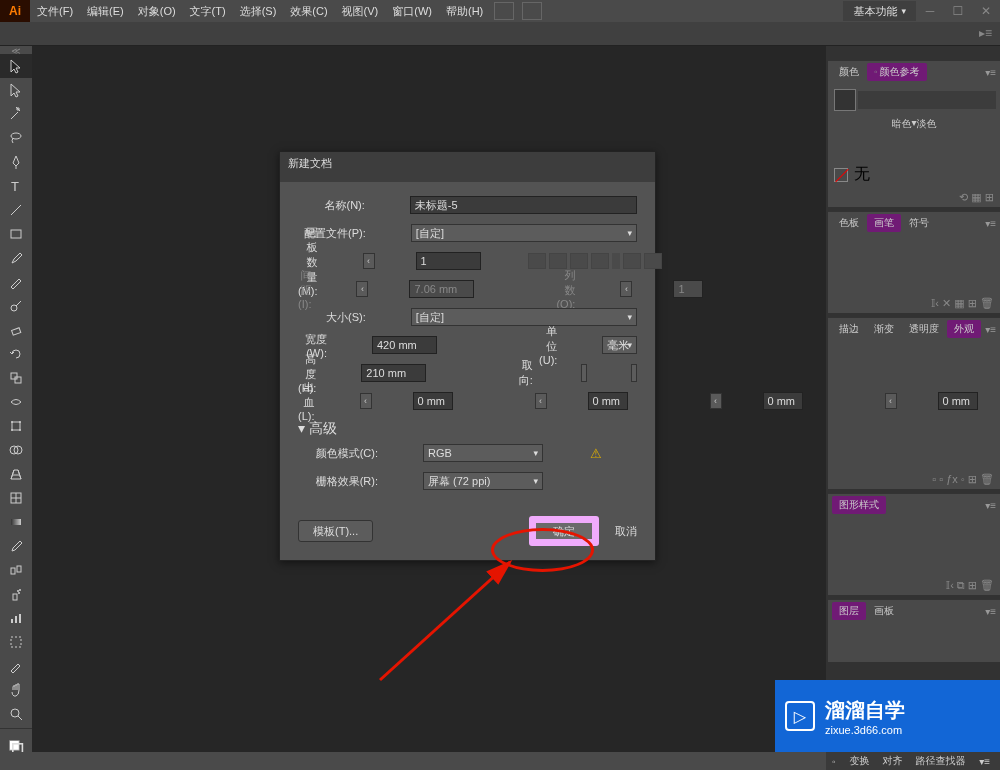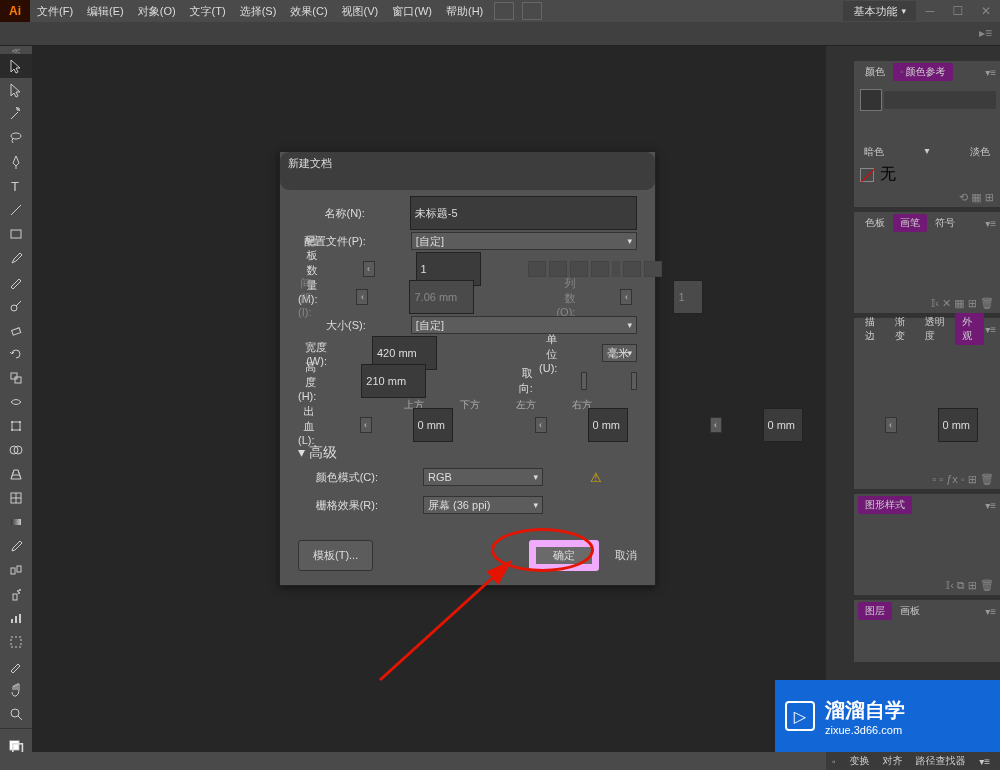--- a/index.html
+++ b/index.html
@@ -15,42 +15,42 @@
 
 .optbar { height: 24px; background: #404040; border-bottom: 1px solid #222; position: relative; }
 .optbar .rt { position: absolute; right: 8px; top: 4px; color: #888; font-size: 12px; }
 
 .toolbar { position: absolute; left: 0; top: 46px; width: 32px; background: #4a4a4a; display: flex; flex-direction: column; }
 .toolbar .tbtn { width: 32px; height: 24px; display: flex; align-items: center; justify-content: center; color: #ccc; }
 .toolbar .tbtn svg { width: 16px; height: 16px; }
 .toolbar .active { background: #2a2a2a; }
 .toolbar .div { height: 1px; background: #333; margin: 2px 0; }
 
-.rpanel { position: absolute; top: 60px; right: 0; width: 146px; display: flex; flex-direction: column; }
+.rpanel { position: absolute; top: 60px; right: 0; width: 172px; display: flex; flex-direction: column; }
 .pgroup { margin-bottom: 4px; background: #494949; border-top: 1px solid #333; }
 .ptabs { height: 22px; display: flex; align-items: center; font-size: 10px; color: #ccc; padding-left: 4px; }
 .ptab { padding: 2px 7px; border-radius: 2px; margin-right: 1px; }
 .ptab.act { background: #701a75; }
 .ptab.dot::before { content: "◦"; margin-right: 2px; color: #888; }
 .ptabs .end { margin-left: auto; margin-right: 4px; color: #999; }
 .pbody { background: #494949; padding: 4px; font-size: 10px; color: #ccc; }
 .swatch { width: 22px; height: 22px; border: 1px solid #777; background: #333; margin: 2px; }
 .noneopt { padding: 3px 6px; display: flex; align-items: center; }
 .picons { text-align: right; padding: 3px 6px; color: #888; font-size: 11px; }
 .pbody.tall { height: 60px; }
 
 .canvas { position: absolute; left: 32px; right: 174px; top: 46px; bottom: 18px; background: #262626; }
 
 .dialog { position: absolute; left: 279px; top: 151px; width: 377px; background: #535353; border: 1px solid #222; box-shadow: 0 2px 8px rgba(0,0,0,.5); color: #ddd; font-size: 11px; }
-.dlg-title { height: 38px; background: #3d3d3d; padding: 4px 8px; font-size: 11px; border-radius: 9px; }
+.dlg-title { height: 30px; background: #3d3d3d; padding: 4px 8px; font-size: 11px; }
 .dlg-body { padding: 12px 18px 14px; }
 .row { display: flex; align-items: center; margin-bottom: 6px; height: 22px; gap: 41px; }
 .lbl { width: 80px; text-align: right; margin-right: 4px; font-size: 11px; color: #ddd; }
 .lbl.dis { color: #888; }
-.tinput { background: #3b3b3b; border: 1px solid #222; color: #ddd; height: 18px; padding: 16px 4px; font-size: 11px; }
+.tinput { background: #3b3b3b; border: 1px solid #222; color: #ddd; height: 18px; padding: 0 4px; font-size: 11px; }
 .tinput.dis { background: #4a4a4a; color: #888; }
 .w270 { width: 270px; }
 .w65 { width: 65px; }
 .w40 { width: 40px; }
 .w30 { width: 30px; }
 .dd { background: #5c5c5c; border: 1px solid #333; height: 18px; display: flex; align-items: center; padding: 0 4px; font-size: 11px; color: #ddd; position: relative; }
 .dd::after { content: "▾"; position: absolute; right: 4px; font-size: 9px; }
 .w265 { width: 265px; }
 .sp { height: 18px; display: inline-flex; align-items: center; }
 .sp .s1 { width: 12px; height: 16px; border: 1px solid #333; background: #5a5a5a; display: flex; align-items: center; justify-content: center; font-size: 9px; color: #ccc; }
@@ -59,21 +59,21 @@
 .obtn { width: 20px; height: 18px; border: 1px solid #333; background: #5c5c5c; display: inline-block; margin-left: 3px; }
 .bleedhdr { display: flex; margin-bottom: 2px; margin-left: 88px; }
 .bleedhdr span { width: 56px; font-size: 10px; text-align: center; color: #aaa; }
 .linkicon { width: 16px; height: 24px; border: 1px solid #333; background: #5a5a5a; margin-left: 4px; display: flex; align-items: center; justify-content: center; font-size: 10px; }
 .discl { margin: 8px 0 4px; font-size: 14px; }
 .discl::before { content: "▾ "; }
 .warn { color: #e0b000; font-size: 13px; margin-left: 6px; }
 .chk { display: flex; align-items: center; margin-left: 88px; margin-top: 4px; }
 .chk .box { width: 12px; height: 12px; border: 1px solid #333; background: #3b3b3b; margin-right: 4px; }
 .btnrow { display: flex; align-items: center; margin-top: 24px; }
-.btn { height: 31px; padding: 8px 14px; background: #5c5c5c; border: 1px solid #333; display: flex; align-items: center; font-size: 11px; color: #ddd; border-radius: 3px; }
+.btn { height: 22px; padding: 8px 14px; background: #5c5c5c; border: 1px solid #333; display: flex; align-items: center; font-size: 11px; color: #ddd; border-radius: 3px; }
 .btn.ok { background: #6a6a6a; border: 7px solid #f0abfc; }
 
 .oval { position: absolute; left: 491px; top: 528px; width: 103px; height: 44px; border: 3px solid #e51400; border-radius: 50%; pointer-events: none; }
 .arrow-svg { position: absolute; left: 370px; top: 550px; pointer-events: none; }
 
 .wm { position: absolute; right: 0; bottom: 18px; width: 225px; height: 72px; background: #1266d6; display: flex; align-items: center; color: #fff; }
 .wm .pic { width: 30px; height: 30px; border: 2px solid #fff; border-radius: 4px; margin: 0 10px; display: flex; align-items: center; justify-content: center; }
 .wm .t1 { font-size: 20px; font-weight: bold; }
 .wm .t2 { font-size: 11px; }
 
@@ -302,21 +302,21 @@
     <div class="ptabs">
       <span class="ptab">颜色</span>
       <span class="ptab act dot">颜色参考</span>
       <span class="end">▾≡</span>
     </div>
     <div class="pbody" style="height:78px;">
       <div style="display:flex;align-items:center;">
         <div class="swatch"></div>
         <div style="flex:1;height:18px;background:#3c3c3c;"></div>
       </div>
-      <div style="display:flex;justify-content:space-between;padding:4px 6px;margin-top:28px;">
+      <div style="display:flex;justify-content:center;padding:4px 6px;">
         <span>暗色</span>
         <span>▾</span>
         <span>淡色</span>
       </div>
     </div>
     <div class="noneopt">
       <span style="width:14px;height:14px;border:1px solid #888;position:relative;margin-right:6px;">
           <span style="position:absolute;width:18px;height:1px;background:#e00;transform:rotate(-45deg);top:6px;left:-2px;"></span>
         </span>
       <span>无</span>
@@ -418,26 +418,20 @@
       <div class="dd" style="width:78px;">毫米</div>
     </div>
     <div class="row">
       <span class="lbl">高度(H):</span>
       <input class="tinput w65" value="210 mm" style="">
       <span style="width:46px;"></span>
       <span class="lbl" style="width:60px;">取向:</span>
       <span class="obtn"></span>
       <span class="obtn"></span>
     </div>
-    <div class="bleedhdr">
-      <span>上方</span>
-      <span>下方</span>
-      <span>左方</span>
-      <span>右方</span>
-    </div>
     <div class="row">
       <span class="lbl">出血(L):</span>
       <span class="sp">
           <span class="s1">‹</span>
         </span>
         <input class="tinput w40" value="0 mm" style="">
       <span style="width:4px"></span>
       <span class="sp">
           <span class="s1">‹</span>
         </span>
@@ -456,21 +450,21 @@
     </div>
 
     <div class="discl">高级</div>
     <div class="row">
       <span class="lbl">颜色模式(C):</span>
       <div class="dd" style="width:120px;">RGB</div>
       <span class="warn">⚠</span>
     </div>
     <div class="row">
       <span class="lbl">栅格效果(R):</span>
-      <div class="dd" style="width:120px;">屏幕 (36 ppi)</div>
+      <div class="dd" style="width:120px;">屏幕 (72 ppi)</div>
     </div>
 
     <div class="btnrow">
       <div class="btn">模板(T)...</div>
       <div style="flex:1"></div>
       <div class="btn ok" style="width:70px;justify-content:center;">确定</div>
       <div style="width:16px"></div>
       <span>取消</span>
     </div>
   </div>

